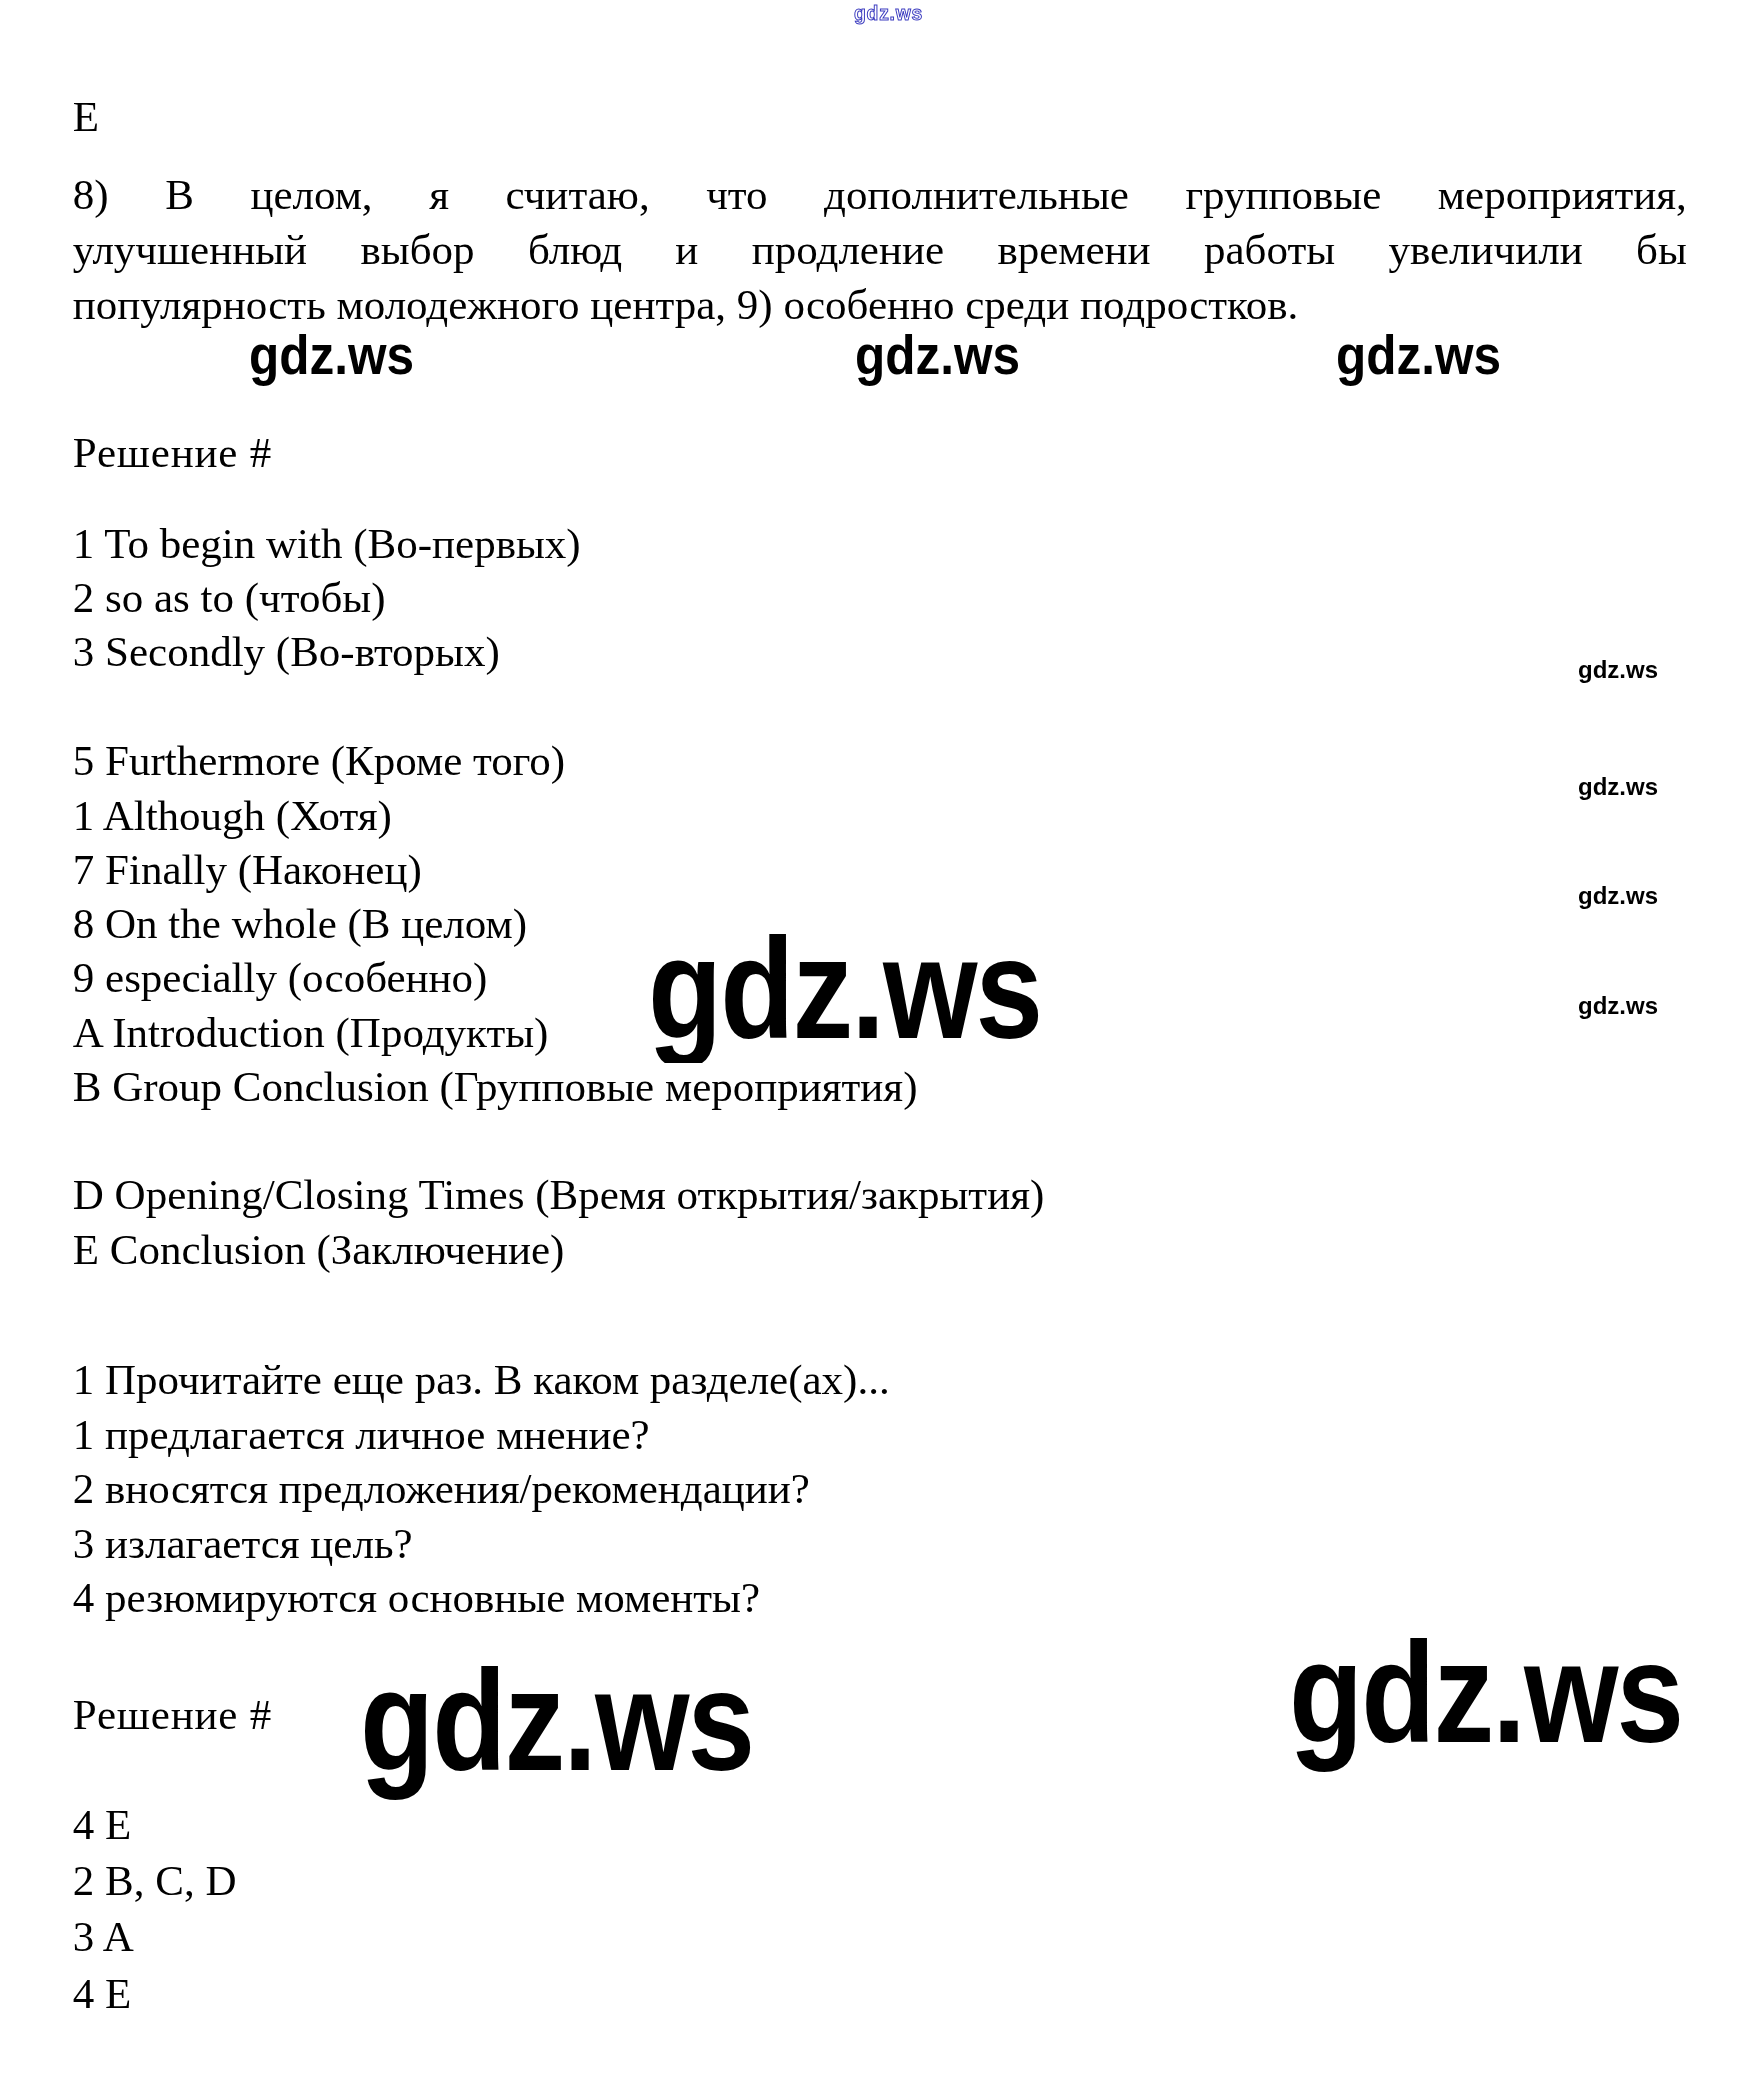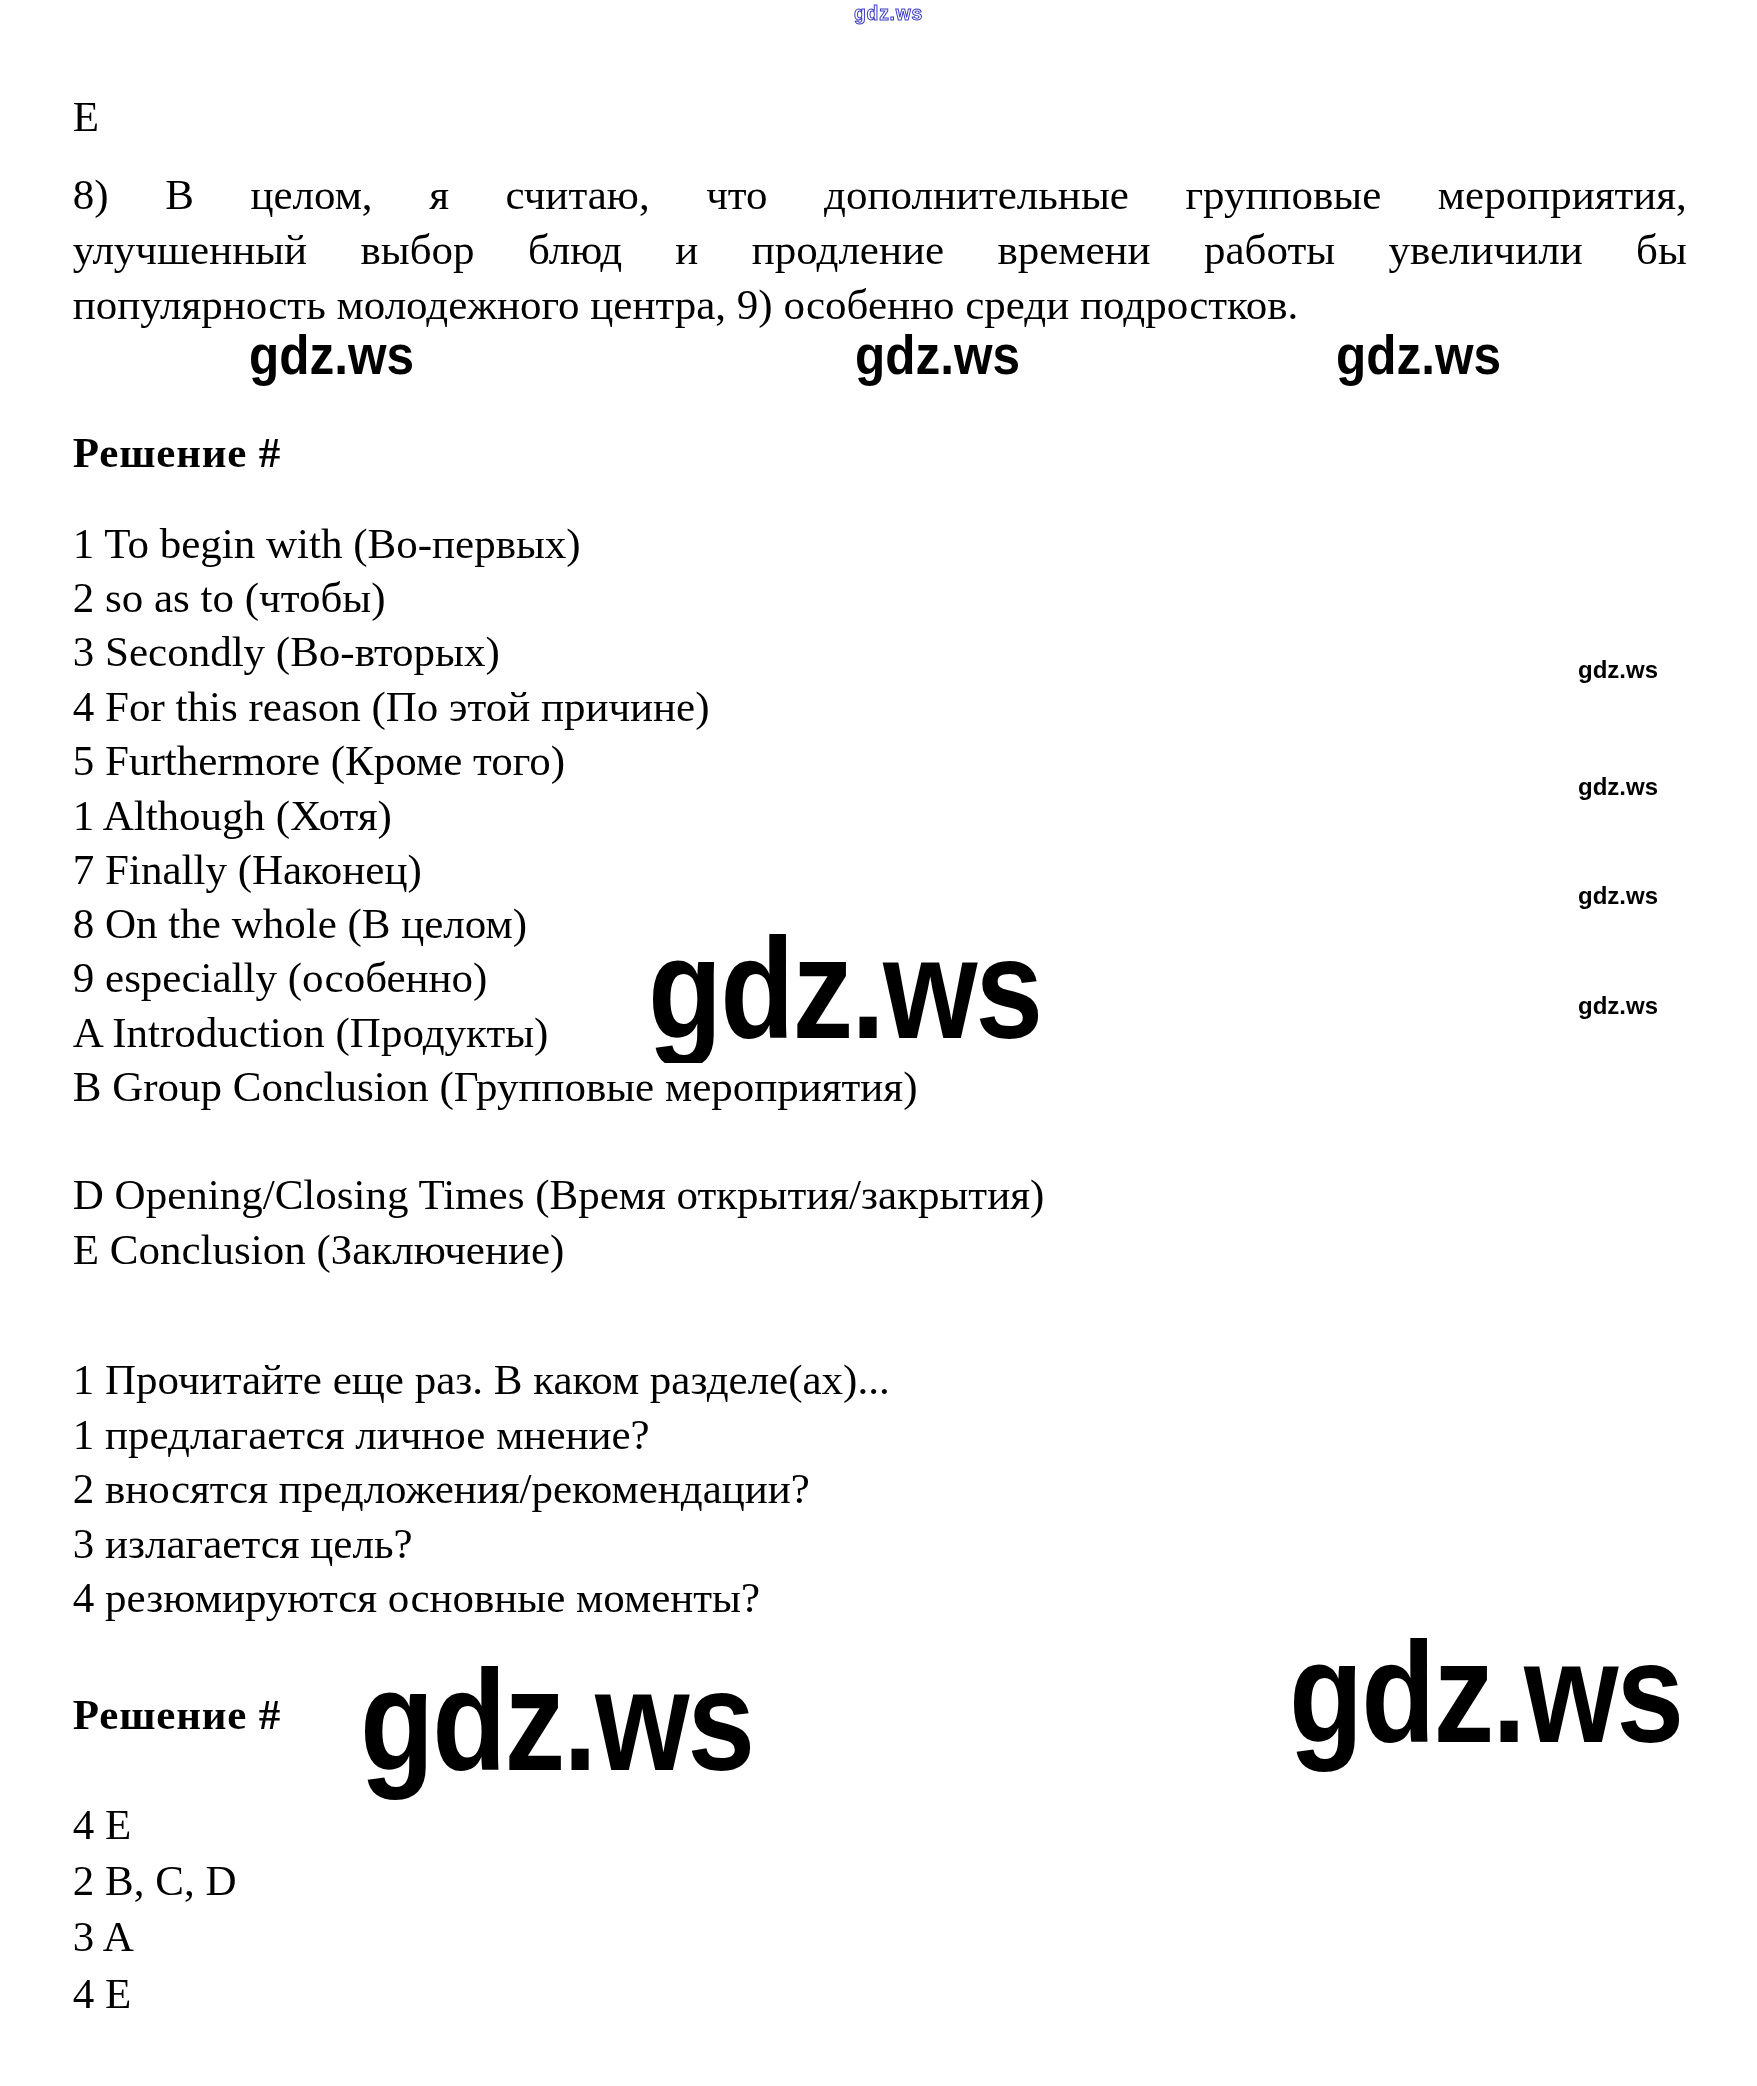--- a/index.html
+++ b/index.html
@@ -7,21 +7,21 @@
     width:1758px;height:2087px;background:#ffffff;position:relative;
     font-family:"Liberation Serif","DejaVu Serif",serif;color:#000;
     overflow:hidden;
   }
   .page{position:absolute;inset:0;}
   
   .sline{
     position:absolute;left:68px;z-index:2;background:#fff;
     font-size:43px;line-height:48px;white-space:nowrap;padding:0 8px 1.6px 4.8px;
   }
-  .heading{font-weight:bold;letter-spacing:0.8px;}
+  .heading{font-weight:normal;letter-spacing:0.8px;}
   .para{
     position:absolute;left:68px;top:167px;width:1614px;z-index:2;
     font-size:43px;line-height:55px;padding-left:4.8px;
   }
   .para .jline{text-align:justify;text-align-last:justify;}
   
   .wm{
     position:absolute;z-index:1;color:#000;
     font-family:"Liberation Sans","DejaVu Sans",sans-serif;
     white-space:nowrap;
@@ -60,21 +60,20 @@
 
   <div class="wm wm-row" style="left:249px">gdz.ws</div>
   <div class="wm wm-row" style="left:855px">gdz.ws</div>
   <div class="wm wm-row" style="left:1336px">gdz.ws</div>
 
   <div class="sline heading" style="top:429px">Решение #</div>
 
   <div class="sline" style="top:520px">1 To begin with (Во-первых)</div>
   <div class="sline" style="top:574px">2 so as to (чтобы)</div>
   <div class="sline" style="top:628px">3 Secondly (Во-вторых)</div>
-  <div class="sline" style="top:683px">4 For this reason (По этой причине)</div>
   <div class="sline" style="top:737px">5 Furthermore (Кроме того)</div>
   <div class="sline" style="top:792px">1 Although (Хотя)</div>
   <div class="sline" style="top:846px">7 Finally (Наконец)</div>
   <div class="sline" style="top:900px">8 On the whole (В целом)</div>
   <div class="sline" style="top:954px">9 especially (особенно)</div>
   <div class="sline" style="top:1009px">A Introduction (Продукты)</div>
   <div class="sline" style="top:1063px">B Group Conclusion (Групповые мероприятия)</div>
   <div class="sline" style="top:1171px">D Opening/Closing Times (Время открытия/закрытия)</div>
   <div class="sline" style="top:1226px">E Conclusion (Заключение)</div>
 

